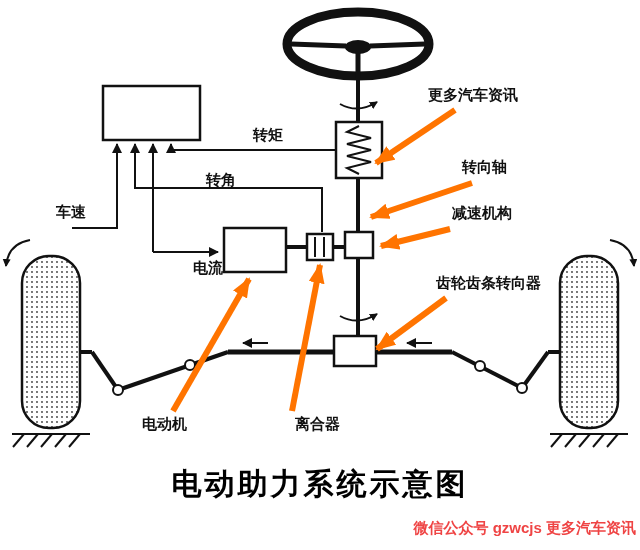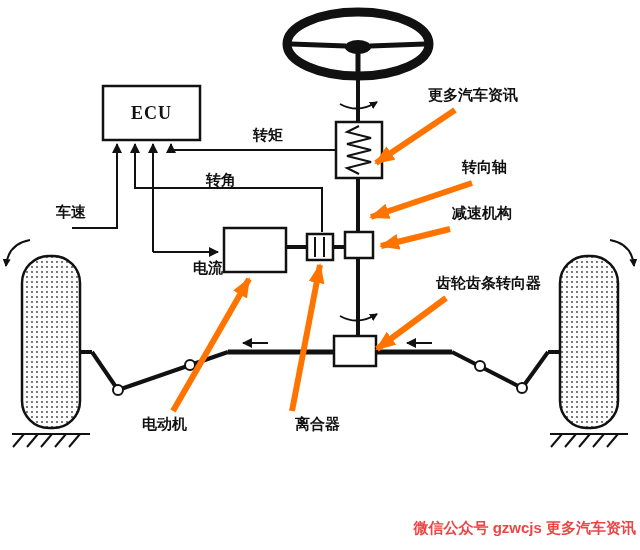--- a/index.html
+++ b/index.html
@@ -150,26 +150,26 @@
     <g stroke="#ff7400" stroke-width="6">
       <line x1="455" y1="110" x2="376" y2="163" marker-end="url(#mO)"></line>
       <line x1="472" y1="183" x2="371" y2="217" marker-end="url(#mO)"></line>
       <line x1="450" y1="229" x2="381" y2="246" marker-end="url(#mO)"></line>
       <line x1="446" y1="298" x2="377" y2="349" marker-end="url(#mO)"></line>
       <line x1="173" y1="411" x2="249" y2="279" marker-end="url(#mO)"></line>
       <line x1="292" y1="411" x2="320" y2="265" marker-end="url(#mO)"></line>
     </g>
   </svg>
 
-  <div class="ecu-label">ECU</div>
   <div class="label lbl-torque">转矩</div>
   <div class="label lbl-angle">转角</div>
   <div class="label lbl-speed">车速</div>
   <div class="label lbl-current">电流</div>
   <div class="label lbl-torque-sensor">更多汽车资讯</div>
   <div class="label lbl-steering-shaft">转向轴</div>
   <div class="label lbl-reduction">减速机构</div>
   <div class="label lbl-rack-pinion">齿轮齿条转向器</div>
   <div class="label lbl-motor">电动机</div>
   <div class="label lbl-clutch">离合器</div>
 
+  <div class="title">电动助力系统示意图</div>
   <div class="watermark">微信公众号 gzwcjs 更多汽车资讯</div>
 </div>
 
 </body></html>

